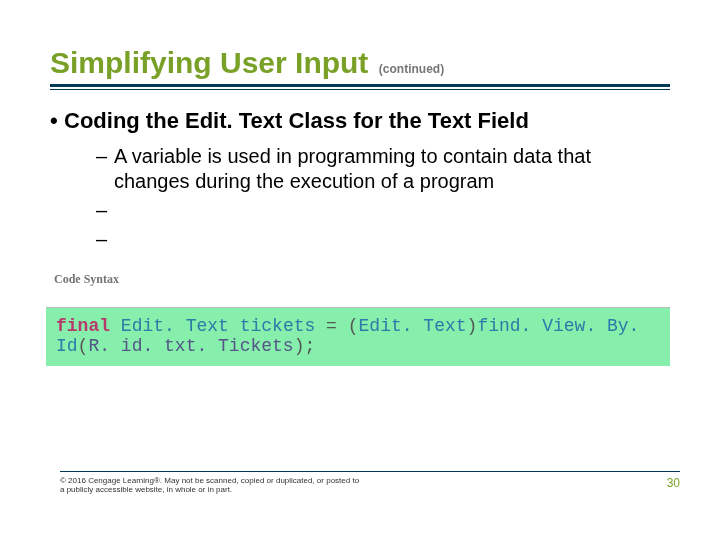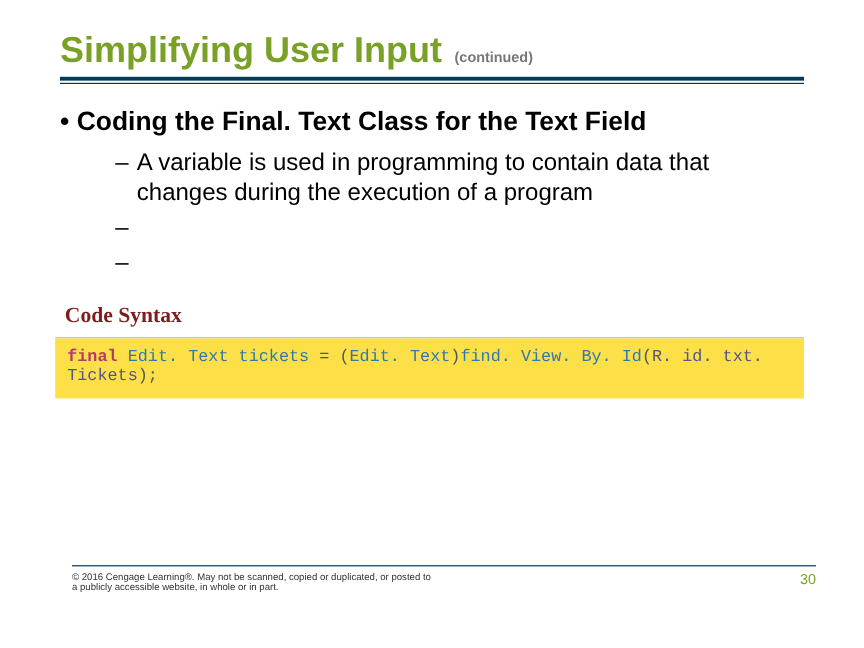--- a/index.html
+++ b/index.html
@@ -1,42 +1,42 @@
 <!DOCTYPE html>
 <html><head>
 <meta charset="utf-8">
 <style>
   * { box-sizing: border-box; margin: 0; padding: 0; }
   html, body { width: 720px; height: 540px; background: #fff; font-family: Arial, Helvetica, sans-serif; color: #000; }
-  .slide { position: relative; width: 720px; height: 540px; padding: 26px 50px 0 50px; }
+  .slide { position: relative; width: 720px; height: 540px; padding: 46px 50px 0 50px; }
 
   .title-block { margin-bottom: 6px; }
   .title-main { font-size: 30px; font-weight: bold; color: #7aa127; display: inline; }
   .title-cont { font-size: 12px; font-weight: bold; color: #777; margin-left: 6px; }
   .title-underline {
     height: 3px; background: #003a59; width: 100%; margin-top: 4px;
     border-bottom: 1px solid #003a59;
   }
   .title-underline2 { height: 1px; background: #003a59; width: 100%; margin-top: 2px; }
 
   .content { margin-top: 18px; }
   .bullet1 { font-size: 22px; font-weight: bold; display: flex; align-items: baseline; margin-bottom: 10px; }
   .bullet1 .dot { width: 14px; display: inline-block; }
   .sublist { margin-left: 46px; }
   .subitem { font-size: 20px; line-height: 1.25; margin-bottom: 4px; display: flex; }
   .subitem .dash { width: 18px; flex-shrink: 0; }
   .subitem .txt { }
   .sub-a .key, .sub-b .key { font-weight: normal; }
 
   .code-section { margin-top: 20px; margin-left: -4px; }
-  .code-label { font-family: Georgia, 'Times New Roman', serif; font-weight: bold; color: #7f1d1d; font-size: 18px; margin-bottom: 8px; padding-left: 8px; }
+  .code-label { font-family: Georgia, 'Times New Roman', serif; font-weight: bold; color: #737373; font-size: 12px; margin-bottom: 20px; padding-left: 8px; }
   .code-hr { height: 1px; background: #bbb; width: 100%; margin-bottom: 0; }
   .code-box {
-    background: #fde047; width: 100%; padding: 8px 10px 10px 10px;
-    font-family: Consolas, 'Courier New', monospace; font-size: 14px;
+    background: #86efac; width: 100%; padding: 8px 10px 10px 10px;
+    font-family: Consolas, 'Courier New', monospace; font-size: 18px;
   }
   .tok-kw { color: #b63a6b; font-weight: bold; }
   .tok-ty { color: #2e7aa8; }
   .tok-id { color: #2e7aa8; }
   .tok-op { color: #555; }
   .tok-fn { color: #2e7aa8; }
   .tok-ns { color: #558; }
   .tok-mem { color: #558; }
 
   .footer {
@@ -56,21 +56,21 @@
   <div class="title-block">
     <span class="title-main">Simplifying User Input</span>
     <span class="title-cont">(continued)</span>
     <div class="title-underline"></div>
     <div class="title-underline2"></div>
   </div>
 
   <div class="content">
     <div class="bullet1">
       <span class="dot">•</span>
-      <span>Coding the Final. Text Class for the Text Field</span>
+      <span>Coding the Edit. Text Class for the Text Field</span>
     </div>
     <div class="sublist">
       <div class="subitem sub-a">
         <span class="dash">–</span>
         <span class="txt"><span>A </span><span class="key">variable</span><span> is used in programming to contain data that changes during the execution of a program</span></span>
       </div>
       <div class="subitem sub-b">
         <span class="dash">–</span>
       </div>
       <div class="subitem">

